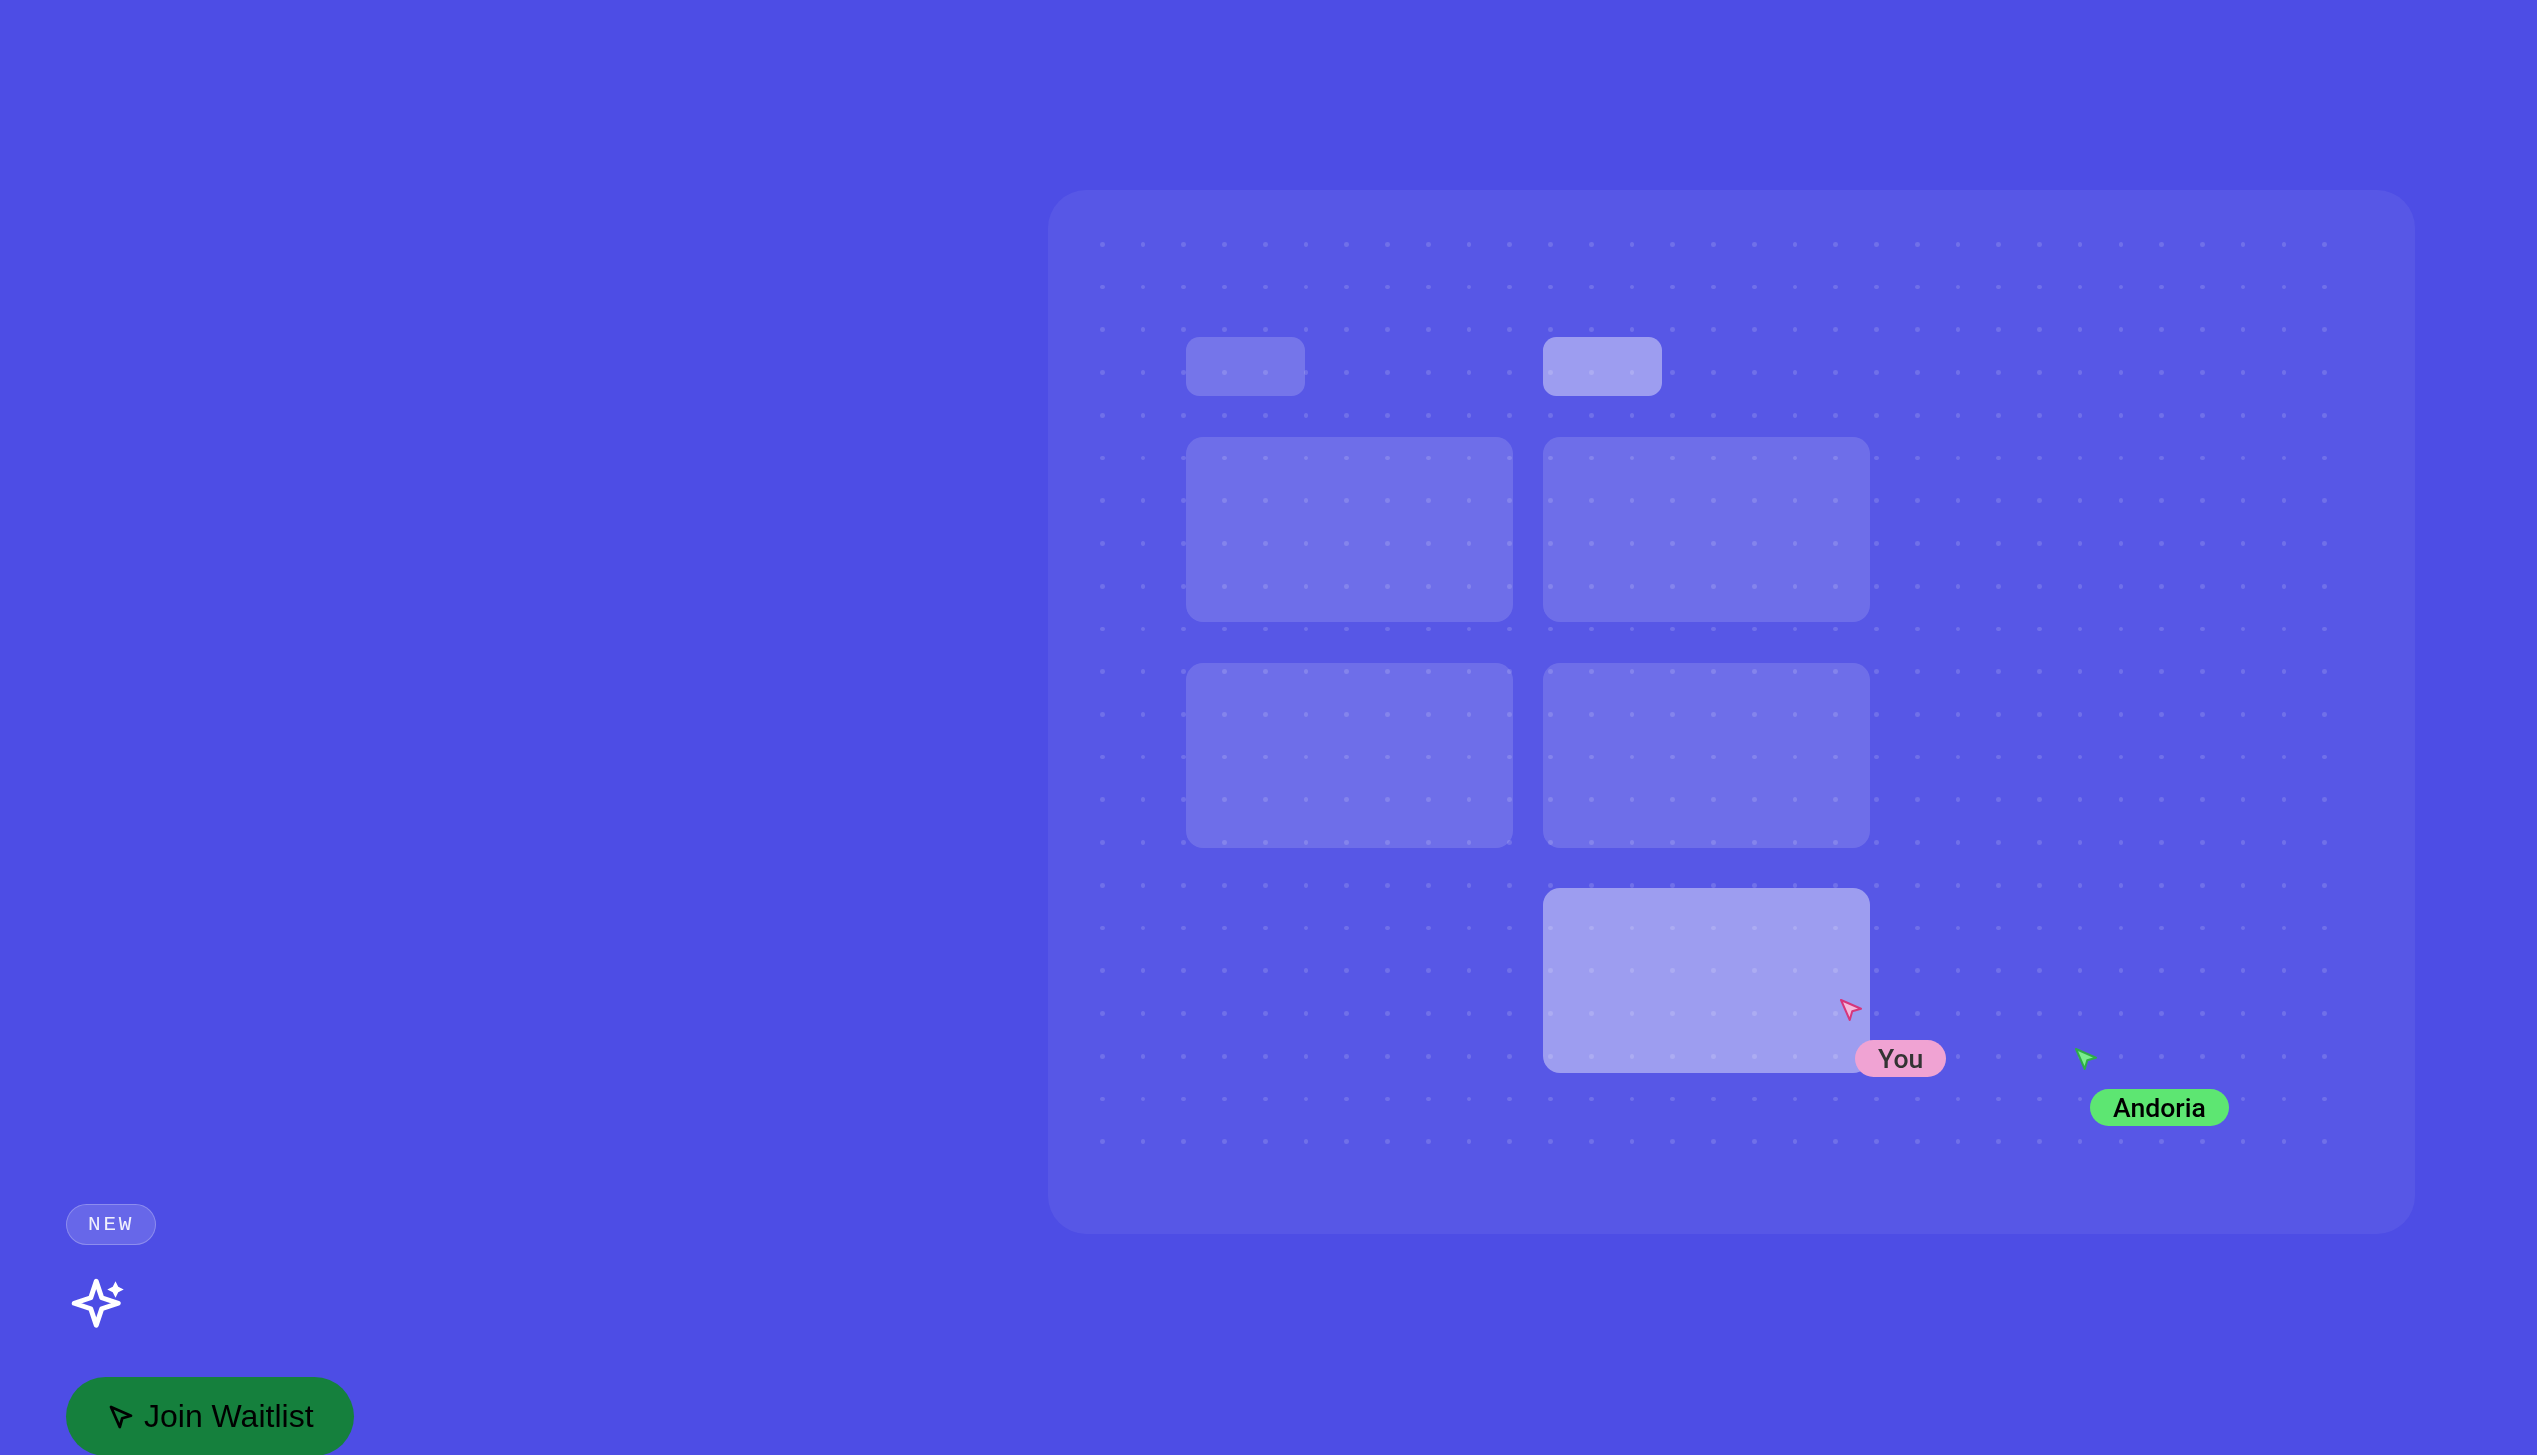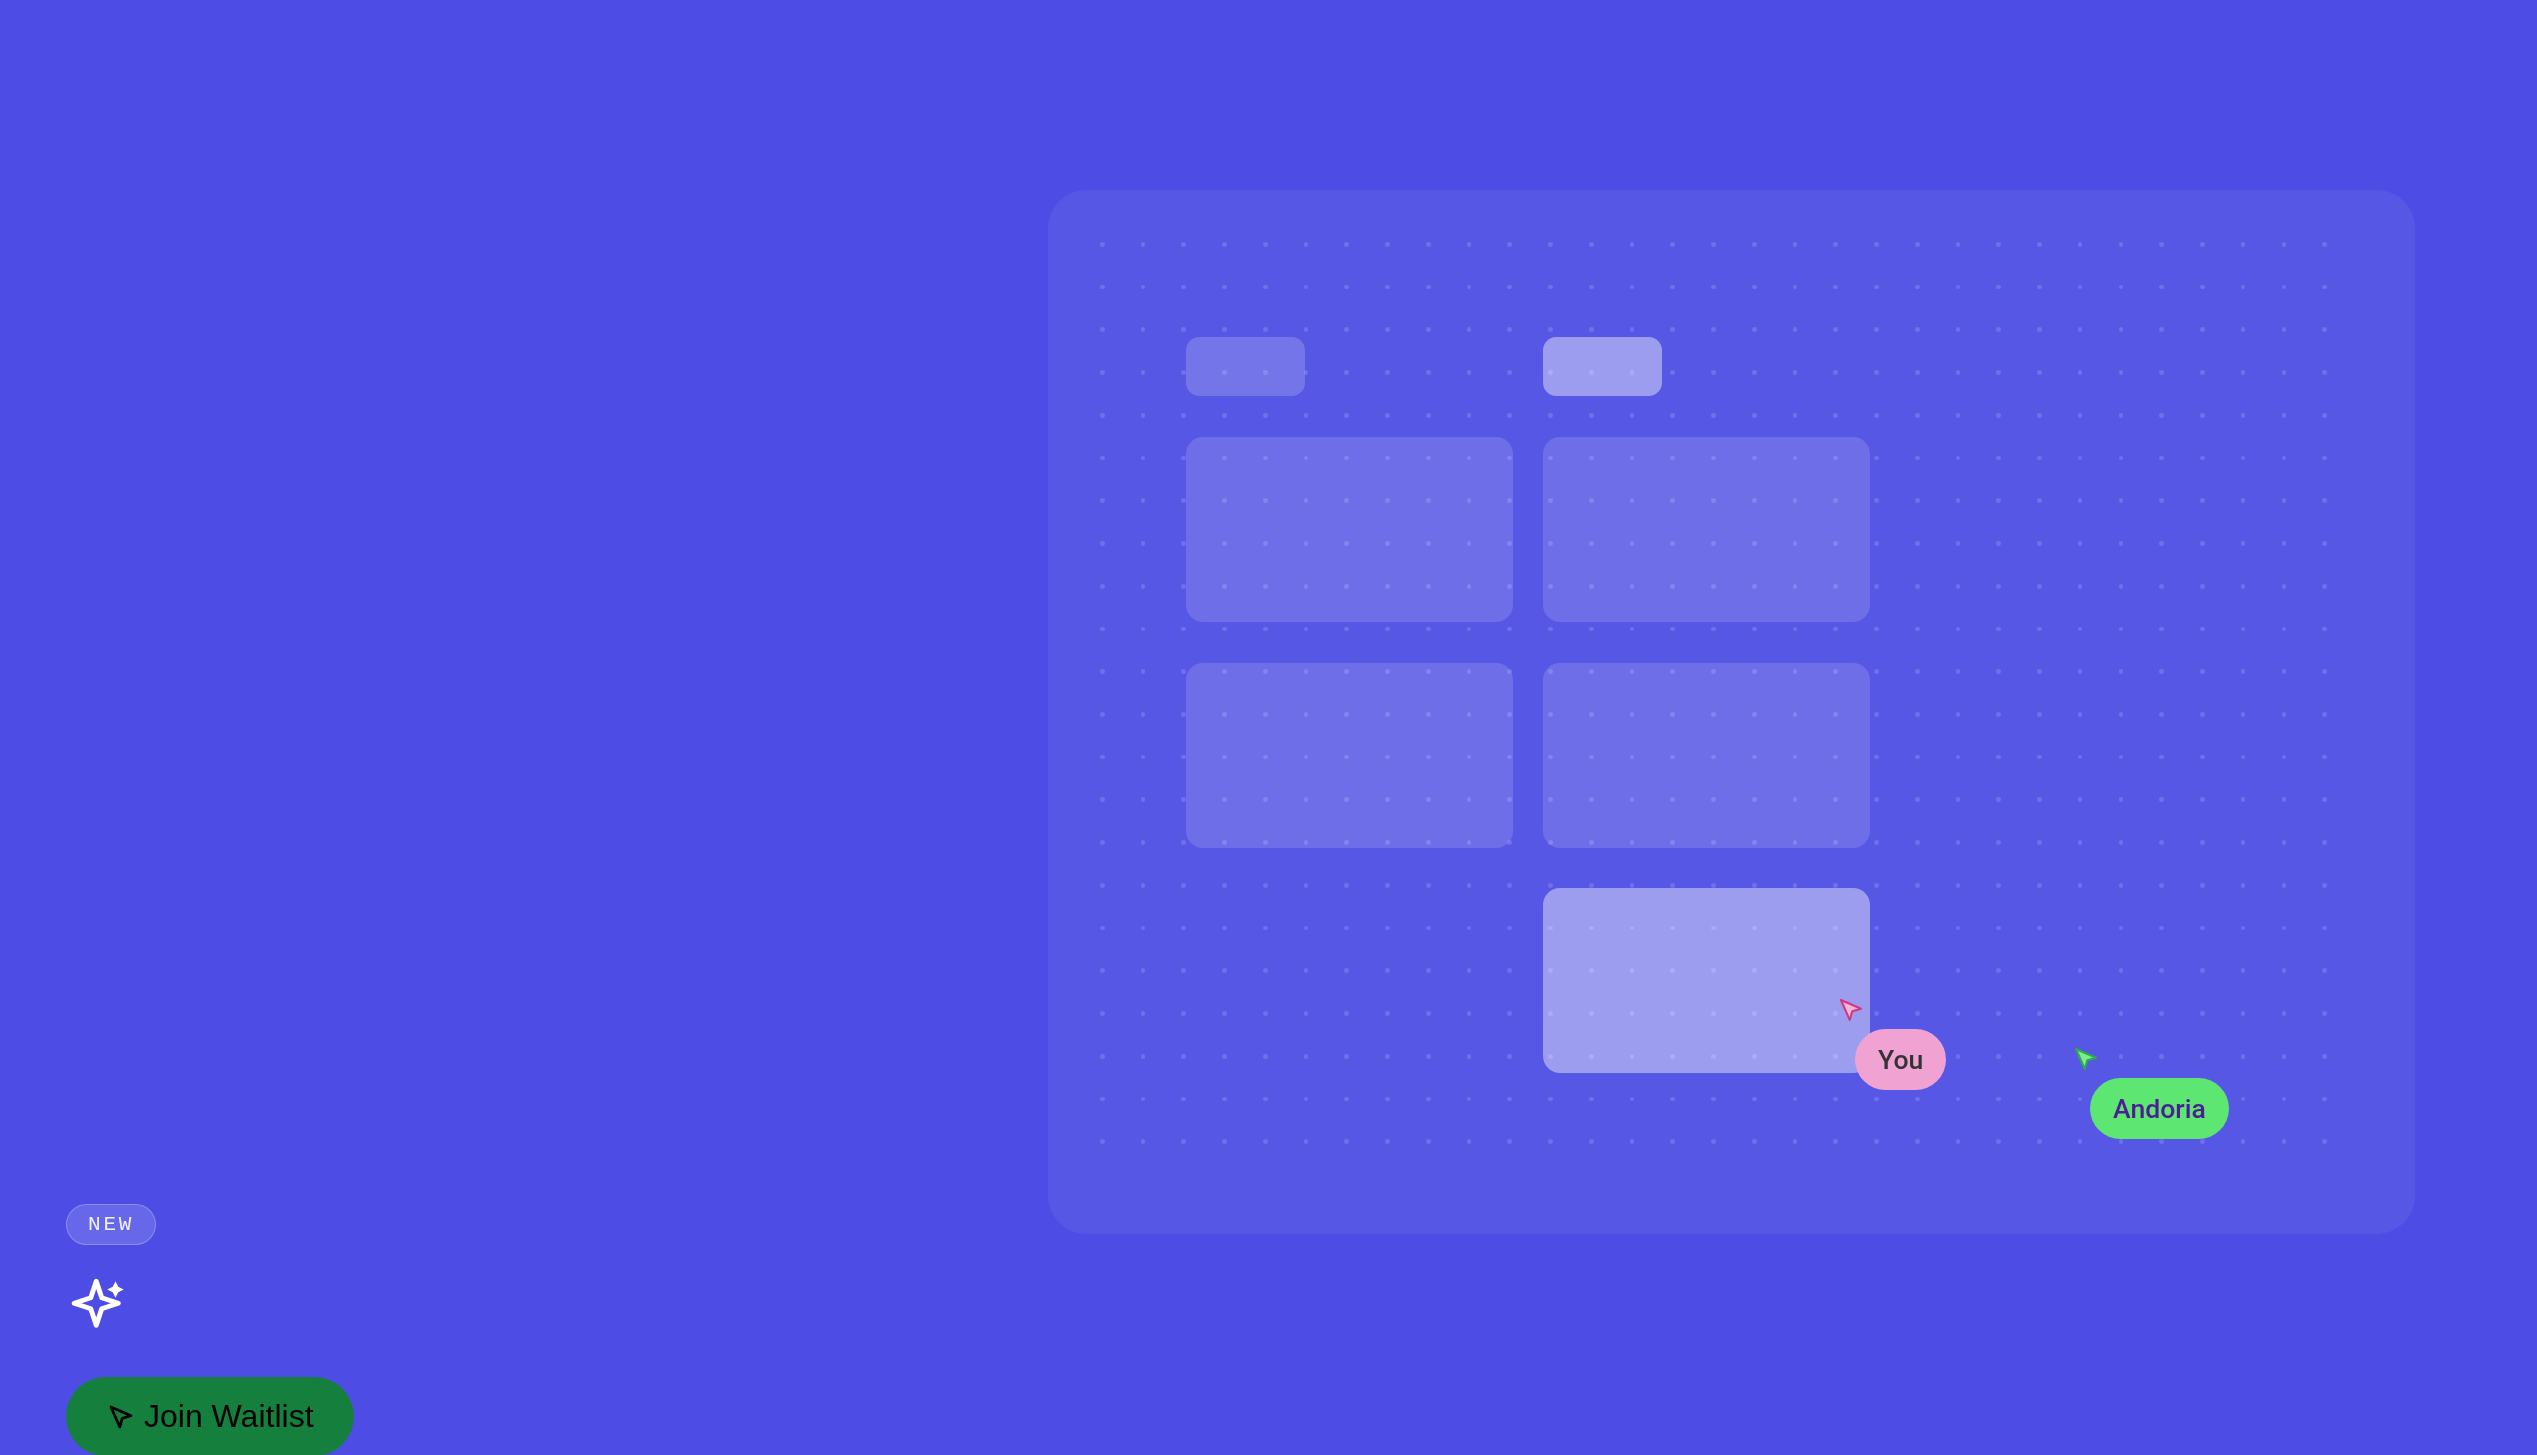--- a/index.html
+++ b/index.html
@@ -173,24 +173,25 @@
     }
 
     .cursor-pointer {
       width: 30px;
       height: 30px;
       margin-left: -19px;
       margin-bottom: 3.8px;
     }
 
     .cursor-label {
-      padding: 15px 23px;
+      padding: 3px 23px;
       border-radius: 95px;
       font-size: 26.6px;
       font-weight: 500;
+      margin-top: 11px;
     }
 
     .cursor-you {
       top: 805px;
       left: 807px;
     }
 
     .cursor-you .cursor-label {
       background-color: #f0a3d3;
       color: #333;
@@ -201,21 +202,21 @@
       fill: #f5b8dc;
     }
 
     .cursor-andoria {
       top: 854px;
       left: 1042px;
     }
 
     .cursor-andoria .cursor-label {
       background-color: #5de672;
-      color: #4c1d95;
+      color: #000000;
     }
 
     .cursor-andoria .cursor-pointer {
       color: #2eac49;
       fill: #7aed8e;
     }
   </style>
 </head>
 <body>
 

